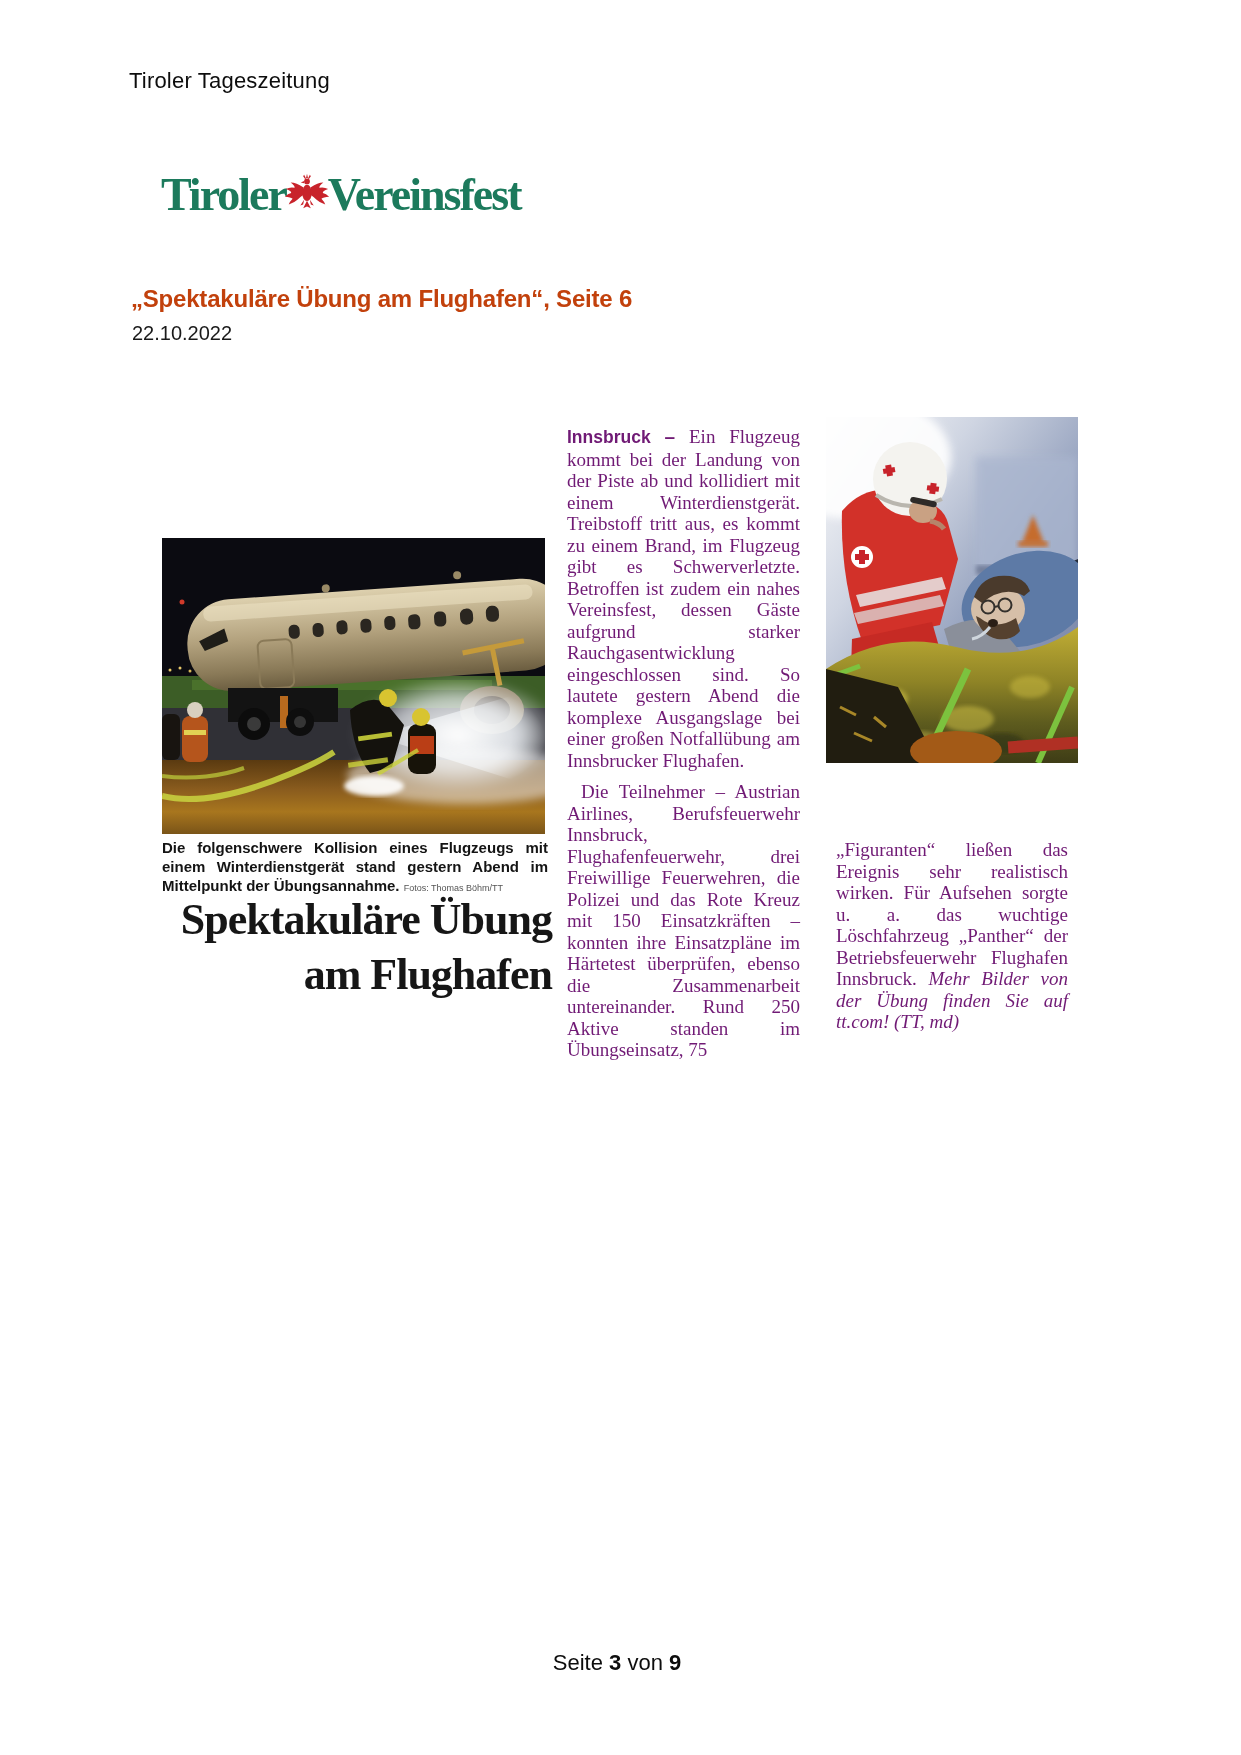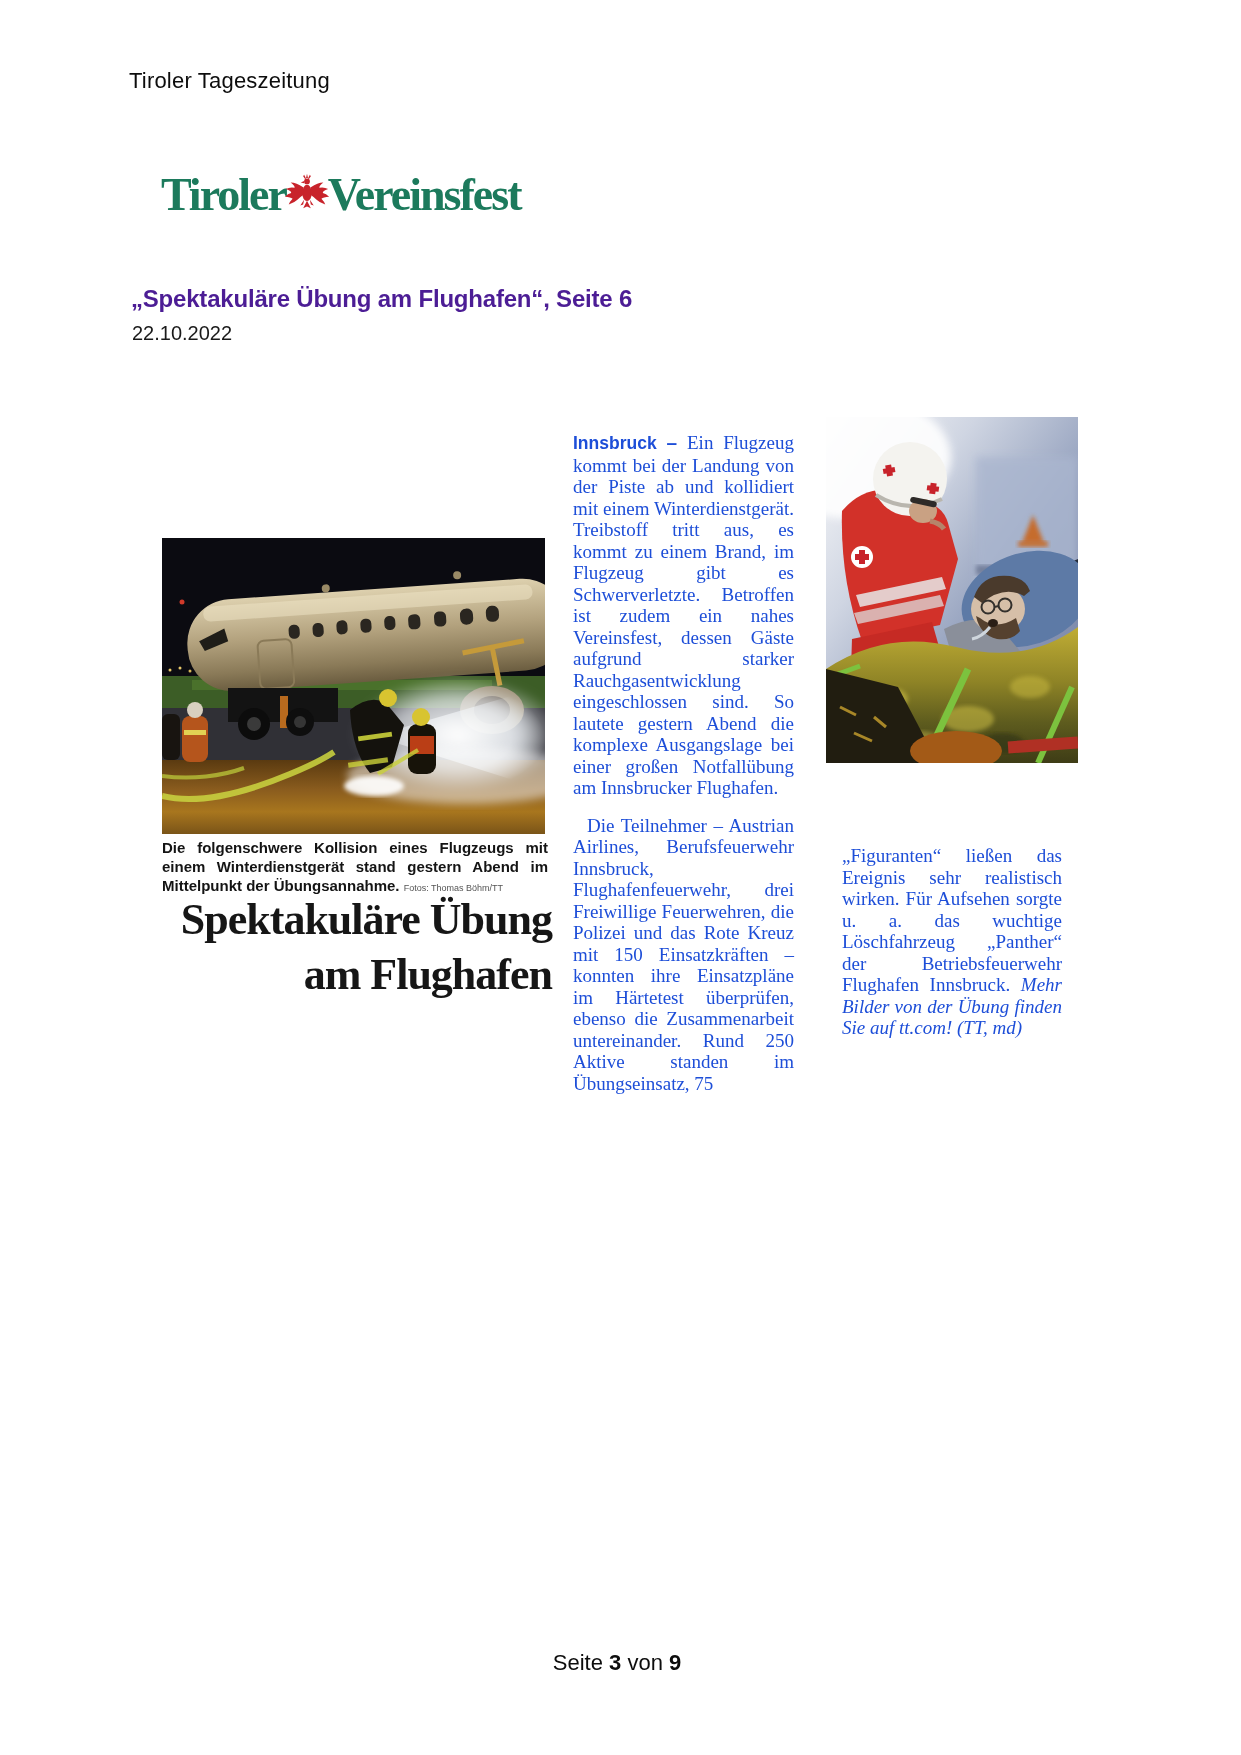--- a/index.html
+++ b/index.html
@@ -15,21 +15,21 @@
     position:absolute;left:161px;top:168px;height:54px;
     display:flex;align-items:center;white-space:nowrap;
   }
   .logo-word{
     font-family:"Liberation Serif",serif;font-weight:bold;
     font-size:46px;line-height:46px;color:#1c7a5c;letter-spacing:-2px;
   }
   .eagle{width:48px;height:48px;margin:0 -3px 6px -3px;}
   .clip-headline{
     position:absolute;left:131px;top:285px;
-    font-size:24px;font-weight:bold;color:#4c1d95;letter-spacing:-.2px;
+    font-size:24px;font-weight:bold;color:#c2410c;letter-spacing:-.2px;
   }
   .clip-date{
     position:absolute;left:132px;top:322px;
     font-size:20px;color:#1a1a1a;
   }
   .photo{position:absolute;overflow:hidden;}
   .photo svg{display:block;}
   .photo-left{left:162px;top:538px;width:383px;height:296px;}
   .photo-right{left:826px;top:417px;width:252px;height:346px;}
   .caption{
@@ -41,22 +41,22 @@
   .credit{font-size:9px;font-weight:normal;color:#555;letter-spacing:0;}
   .article-headline{
     position:absolute;left:148px;top:892px;width:404px;
     font-family:"Liberation Serif",serif;font-weight:bold;
     font-size:44px;line-height:55px;text-align:right;color:#161616;letter-spacing:-1px;
   }
   .col{position:absolute;}
   .col-middle{left:557px;top:416px;width:253px;}
   .col-right{left:826px;top:829px;width:252px;}
   .body-p{
-    margin:16px;font-family:"Liberation Serif",serif;font-size:19px;line-height:21.5px;
-    color:#1d4ed8;text-align:justify;hyphens:auto;
+    margin:10px;font-family:"Liberation Serif",serif;font-size:19px;line-height:21.5px;
+    color:#701a75;text-align:justify;hyphens:auto;
   }
   .body-p.indent{text-indent:14px;}
   .lead{font-family:"Liberation Sans",sans-serif;font-weight:bold;font-size:17.5px;}
   .lead-dash{font-family:"Liberation Sans",sans-serif;font-weight:bold;}
   .italic{font-style:italic;}
   .footer{
     position:absolute;left:0;top:1650px;width:1234px;
     text-align:center;font-size:22px;color:#0d0d0d;
   }
   .footer b{font-weight:bold;}

